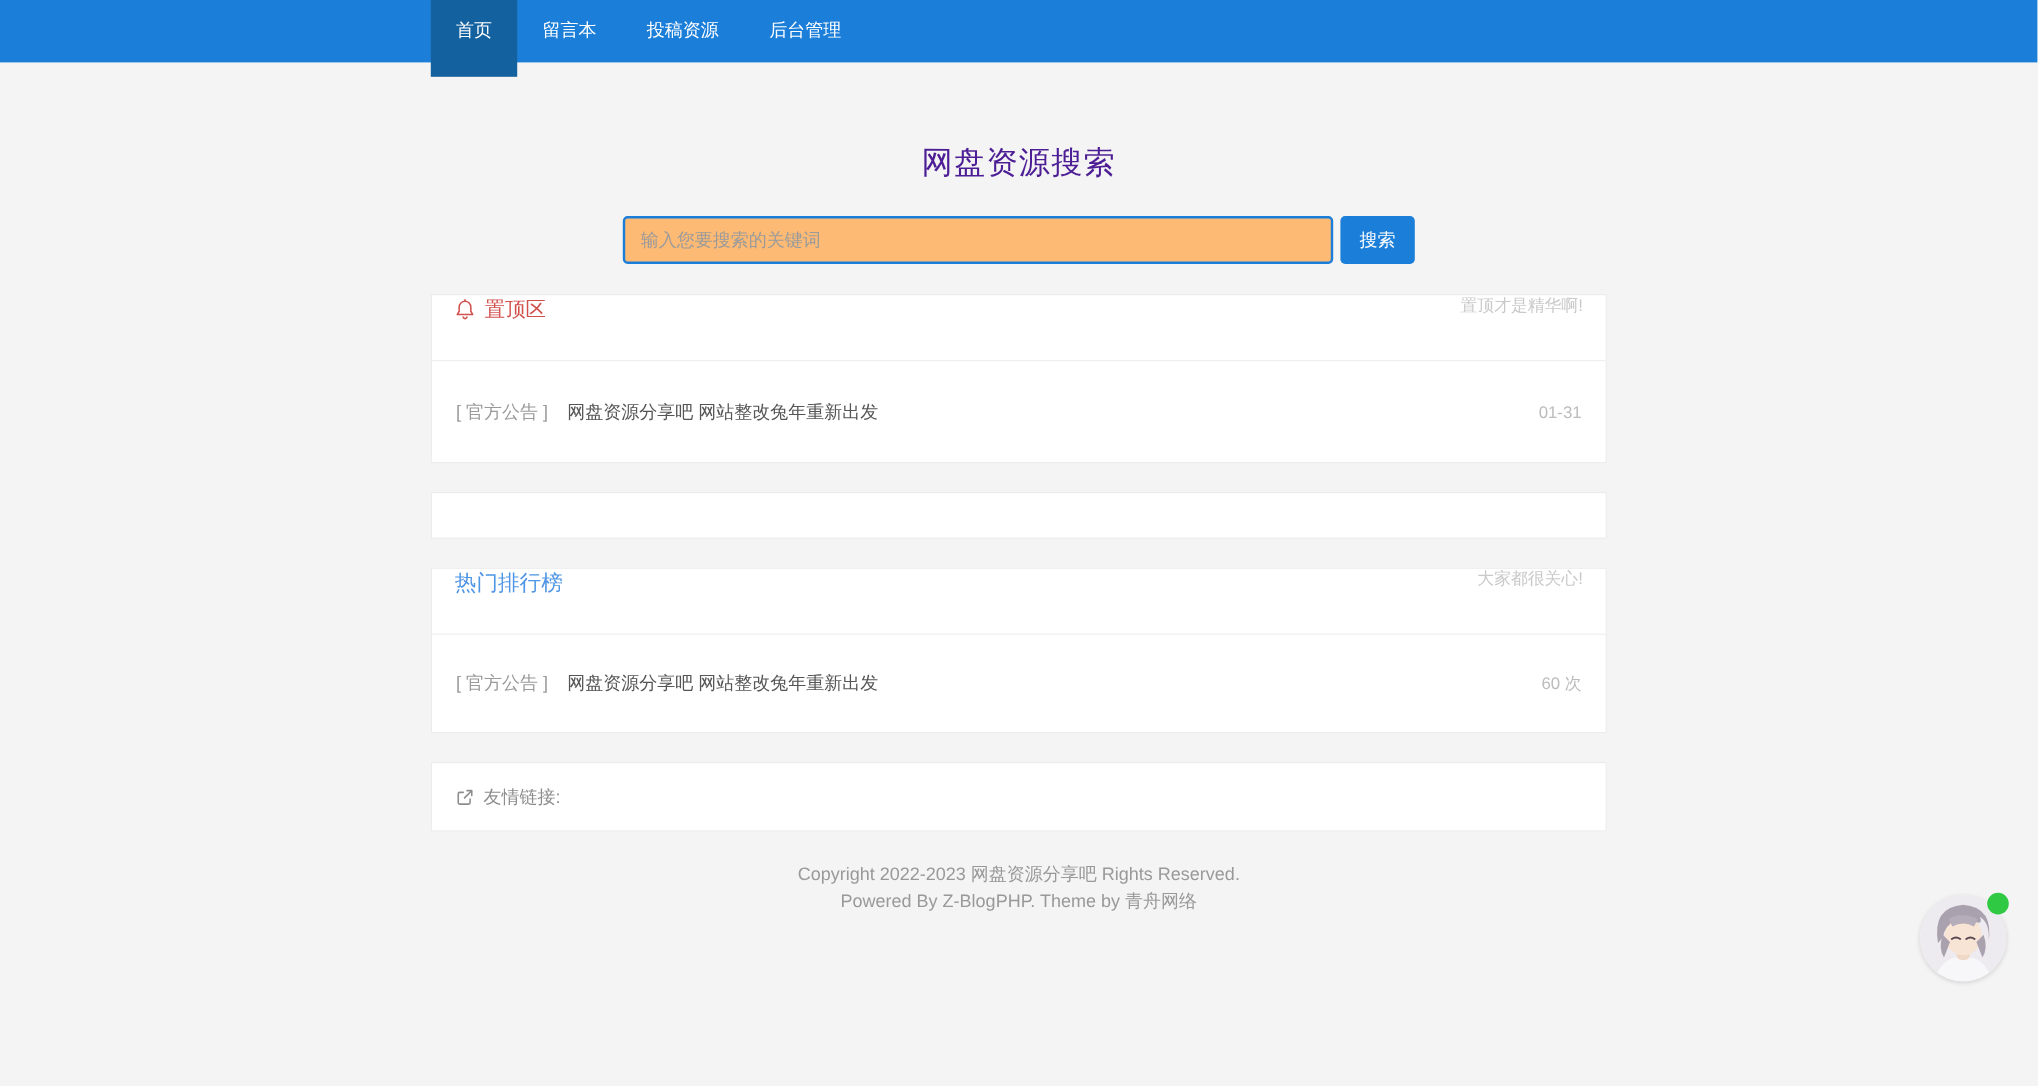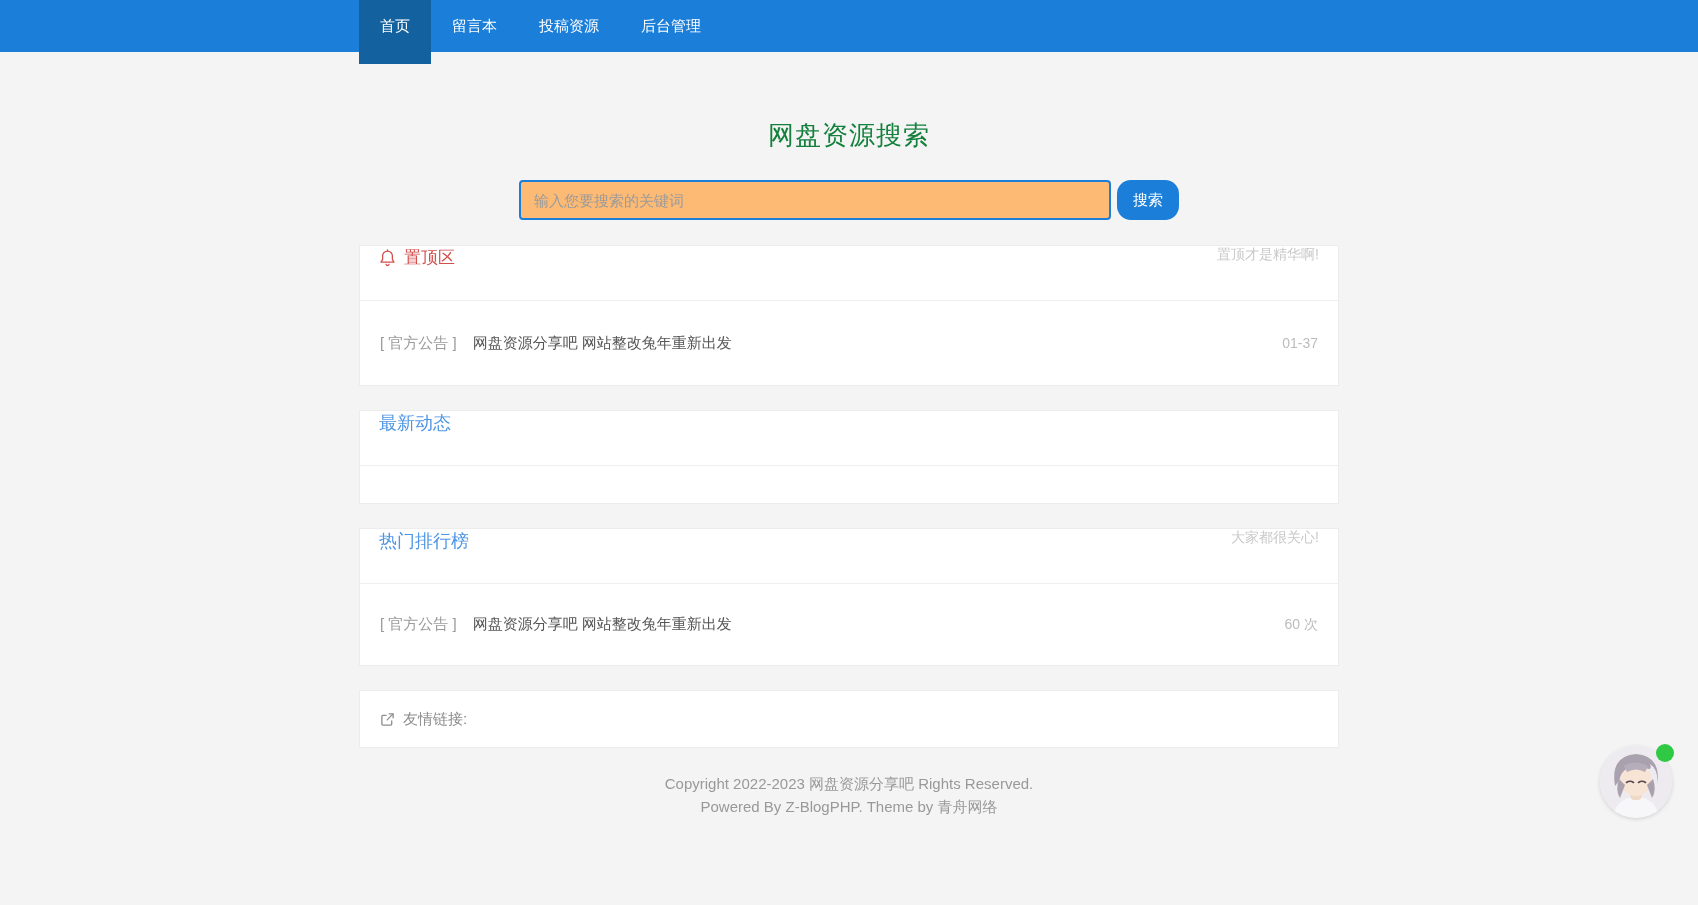--- a/index.html
+++ b/index.html
@@ -16,33 +16,33 @@
   .navbar { height: 52px; background: #1b7ed9; width: 100%; }
   .navbar-inner { width: 980px; margin: 0 auto; display: flex; height: 64px; }
   .nav-item {
     color: #fff; font-size: 15px; line-height: 52px;
     padding: 0 21px; cursor: pointer; white-space: nowrap;
   }
   .nav-item.active { background: #14619f; }
 
   
   .page-title {
-    text-align: center; font-size: 26px; font-weight: 400; color: #15803d;
+    text-align: center; font-size: 26px; font-weight: 400; color: #4c1d95;
     padding-top: 66px; letter-spacing: 1px;
   }
   .search-bar { margin-top: 27px; display: flex; justify-content: center; align-items: center; }
   .search-input {
     width: 592px; height: 40px; border: 2px solid #1b7ed9; border-radius: 4px;
     padding: 0 13px; font-size: 15px; color: #333; outline: none; background: #fdba74;
     font-family: "Liberation Sans", "DejaVu Sans", sans-serif;
   }
   .search-input::placeholder { color: #9b9b9b; }
   .search-btn {
     margin-left: 6px; width: 62px; height: 40px; background: #1b7ed9; color: #fff;
-    border: none; border-radius: 14px; font-size: 15px; cursor: pointer;
+    border: none; border-radius: 4px; font-size: 15px; cursor: pointer;
     font-family: "Liberation Sans", "DejaVu Sans", sans-serif;
   }
 
   
   .container { width: 980px; margin: 25px auto 0 auto; }
   .panel { background: #fff; border: 1px solid #ececec; margin-bottom: 24px; }
   .panel-header {
     display: flex; align-items: flex-start; justify-content: space-between;
     height: 55px; padding: 0 19px; border-bottom: 1px solid #efefef;
   }
@@ -111,30 +111,25 @@
             <path d="M8 2 v-1.2" stroke-linecap="round"></path>
           </svg>
         </span>
         <span>置顶区</span>
       </div>
       <div class="panel-hint">置顶才是精华啊!</div>
     </div>
     <div class="panel-row tall">
       <span class="row-category">[ 官方公告 ]</span>
       <span class="row-title">网盘资源分享吧 网站整改兔年重新出发</span>
-      <span class="row-meta">01-37</span>
+      <span class="row-meta">01-31</span>
     </div>
   </div>
 
   <div class="panel">
-    <div class="panel-header">
-      <div class="panel-title blue">
-        <span>最新动态</span>
-      </div>
-    </div>
     <div class="panel-row empty"></div>
   </div>
 
   <div class="panel">
     <div class="panel-header">
       <div class="panel-title blue">
         <span>热门排行榜</span>
       </div>
       <div class="panel-hint">大家都很关心!</div>
     </div>

